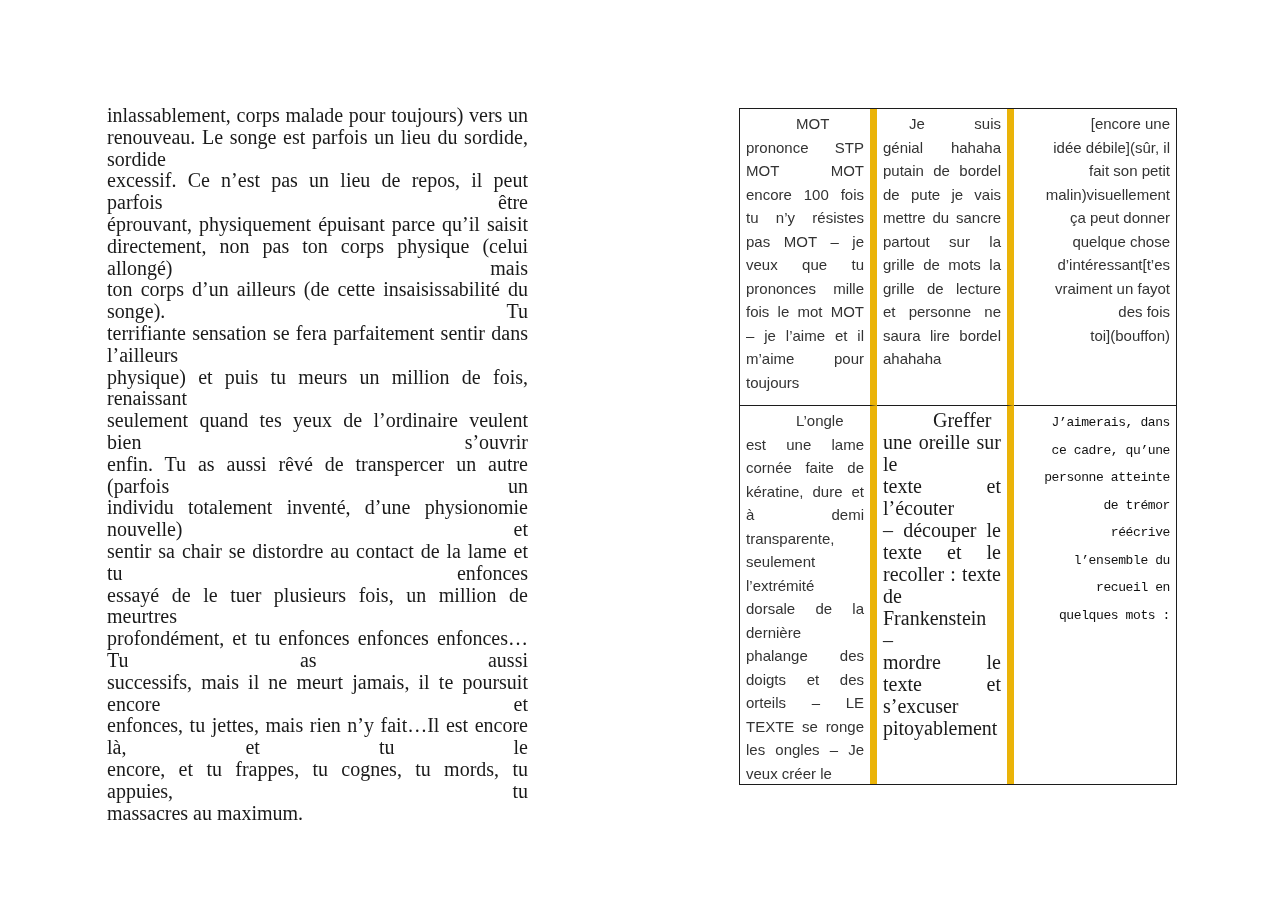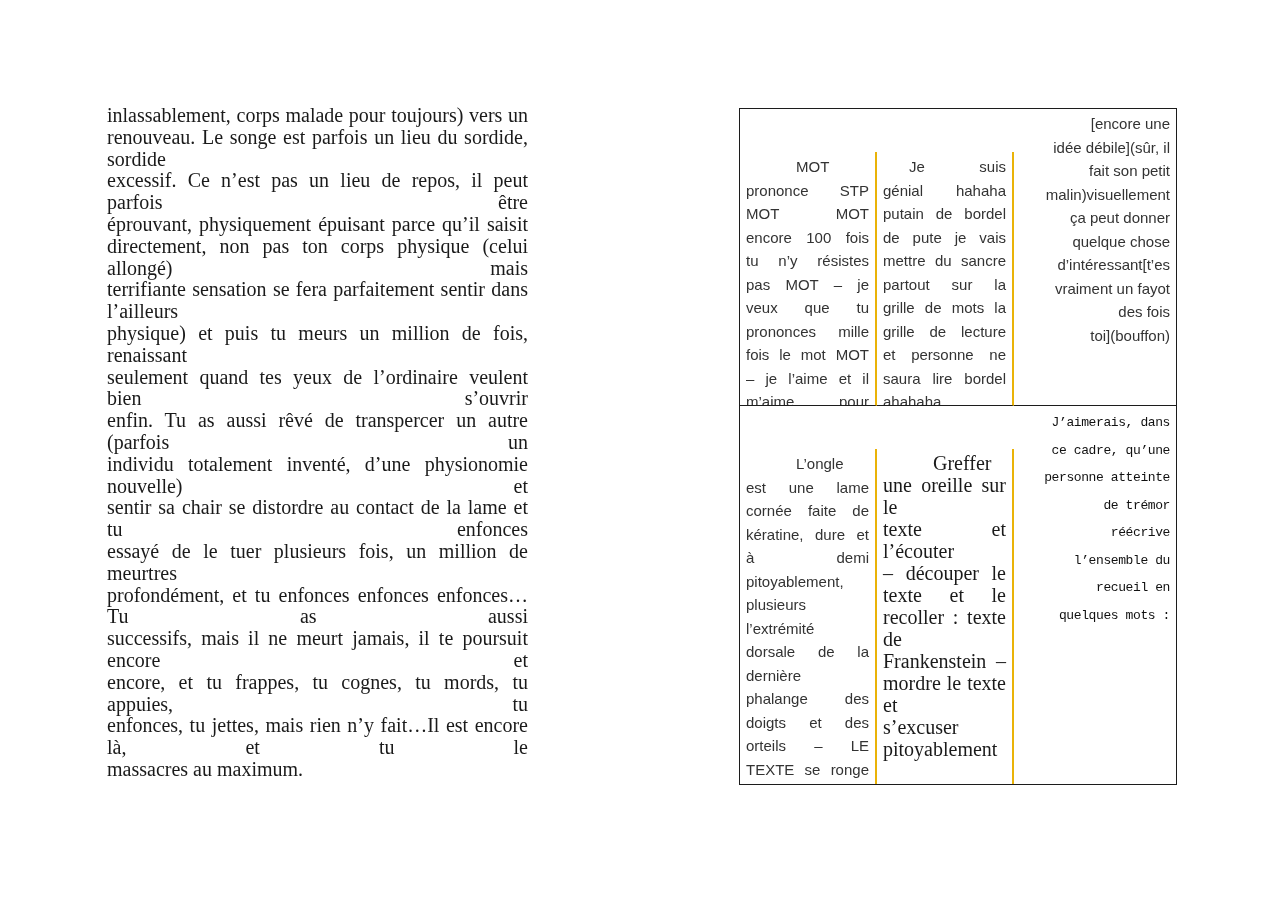--- a/index.html
+++ b/index.html
@@ -29,21 +29,21 @@
   
   .grid-table {
     position:absolute; left:739px; top:108px;
     display:grid;
     grid-template-columns:137px 137px 162px;
     grid-template-rows:297px 378px;
     border:1px solid #1c1c1c;
     background:#ffffff;
   }
   .cell { padding:3px 6px 0 6px; overflow:hidden; }
-  .cell.cdiv { border-right:2px solid #eab308;margin-top:43px; }
+  .cell.cdiv { border-right:7px solid #eab308; }
   .cell.rdiv { border-bottom:1px solid #1c1c1c; }
 
   .sans {
     font-family:"Liberation Sans", sans-serif;
     font-size:15px; line-height:23.5px;
     color:#333333;
   }
   .serif-cell {
     font-family:"Liberation Serif", serif;
     font-size:20px; line-height:22px;
@@ -57,31 +57,32 @@
 </style>
 </head>
 <body>
 
 <div class="left-paragraph">
     <div class="jline">inlassablement, corps malade pour toujours) vers un</div>
     <div class="jline">renouveau. Le songe est parfois un lieu du sordide, sordide</div>
     <div class="jline">excessif. Ce n’est pas un lieu de repos, il peut parfois être</div>
     <div class="jline">éprouvant, physiquement épuisant parce qu’il saisit</div>
     <div class="jline">directement, non pas ton corps physique (celui allongé) mais</div>
+    <div class="jline">ton corps d’un ailleurs (de cette insaisissabilité du songe). Tu</div>
     <div class="jline">terrifiante sensation se fera parfaitement sentir dans l’ailleurs</div>
     <div class="jline">physique) et puis tu meurs un million de fois, renaissant</div>
     <div class="jline">seulement quand tes yeux de l’ordinaire veulent bien s’ouvrir</div>
     <div class="jline">enfin. Tu as aussi rêvé de transpercer un autre (parfois un</div>
     <div class="jline">individu totalement inventé, d’une physionomie nouvelle) et</div>
     <div class="jline">sentir sa chair se distordre au contact de la lame et tu enfonces</div>
     <div class="jline">essayé de le tuer plusieurs fois, un million de meurtres</div>
     <div class="jline">profondément, et tu enfonces enfonces enfonces…Tu as aussi</div>
     <div class="jline">successifs, mais il ne meurt jamais, il te poursuit encore et</div>
+    <div class="jline">enfonces, tu jettes, mais rien n’y fait…Il est encore là, et tu le</div>
     <div class="jline">encore, et tu frappes, tu cognes, tu mords, tu appuies, tu</div>
-    <div class="jline">enfonces, tu jettes, mais rien n’y fait…Il est encore là, et tu le</div>
     <div class="jline jlast">massacres au maximum.</div>
   </div>
 
 <div class="grid-table">
 
   <div class="cell cdiv rdiv sans indent50">
       <div class="jline">MOT</div>
       <div class="jline">prononce STP</div>
       <div class="jline">MOT MOT</div>
       <div class="jline">encore 100 fois</div>
@@ -121,22 +122,22 @@
       <div class="jline">des fois</div>
       <div class="jline jlast">toi](bouffon)</div>
     </div>
 
   <div class="cell cdiv sans indent50">
       <div class="jline">L’ongle</div>
       <div class="jline">est une lame</div>
       <div class="jline">cornée faite de</div>
       <div class="jline">kératine, dure et</div>
       <div class="jline">à demi</div>
-      <div class="jline">pitoyablement,</div>
-      <div class="jline">plusieurs</div>
+      <div class="jline">transparente,</div>
+      <div class="jline">seulement</div>
       <div class="jline">l’extrémité</div>
       <div class="jline">dorsale de la</div>
       <div class="jline">dernière</div>
       <div class="jline">phalange des</div>
       <div class="jline">doigts et des</div>
       <div class="jline">orteils – LE</div>
       <div class="jline">TEXTE se ronge</div>
       <div class="jline">les ongles – Je</div>
       <div class="jline jlast">veux créer le</div>
     </div>

